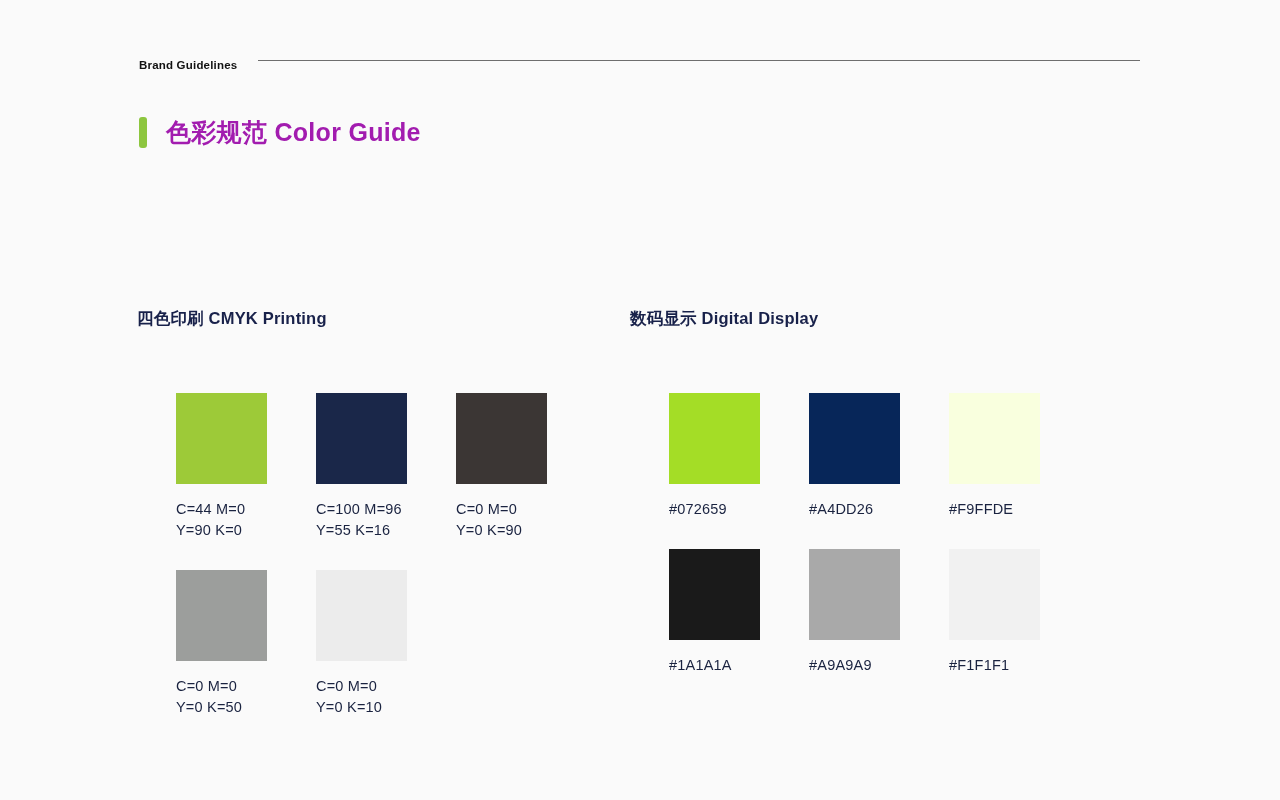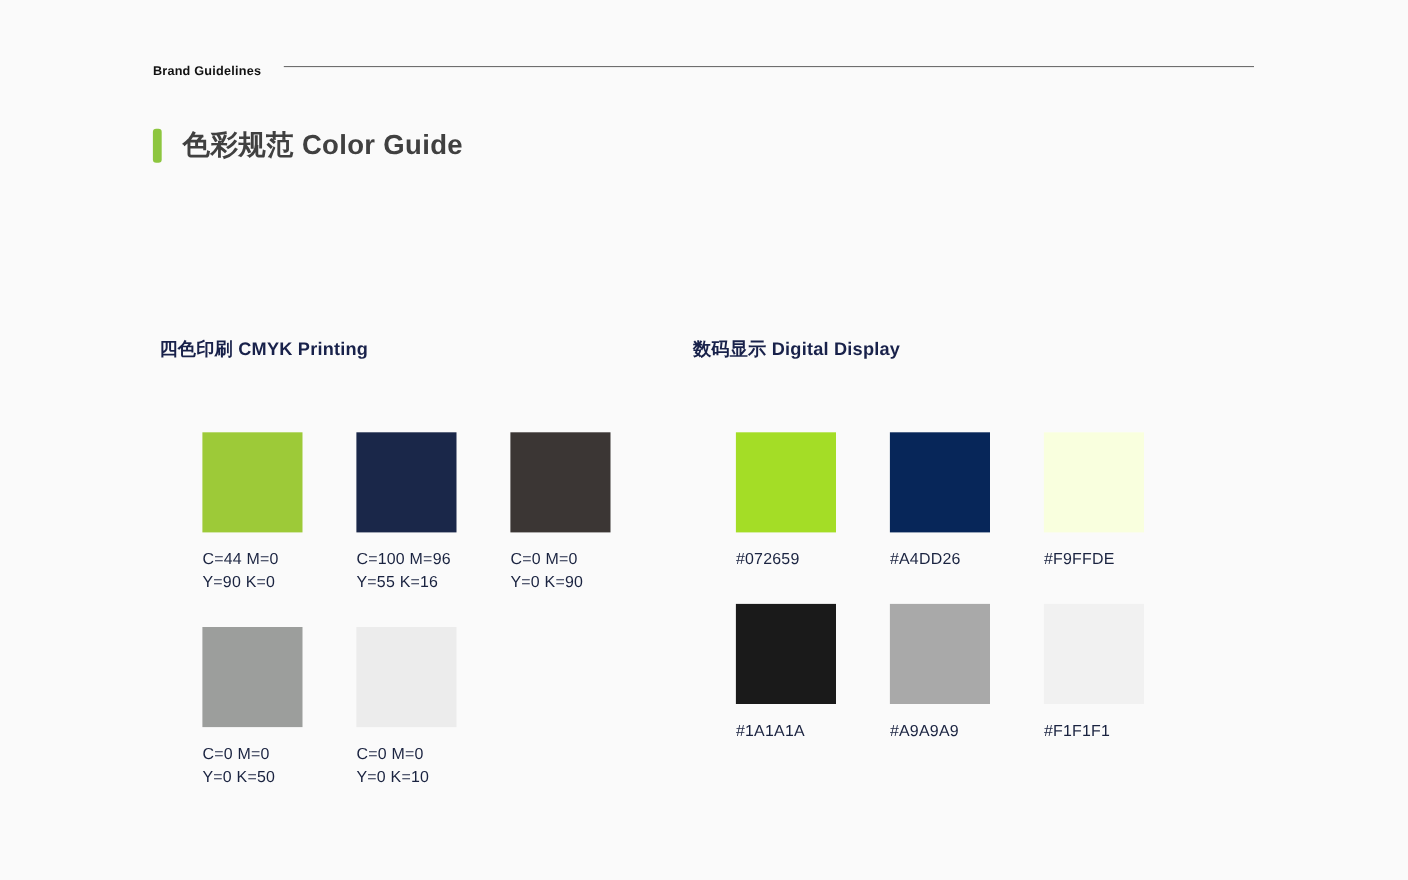--- a/index.html
+++ b/index.html
@@ -53,32 +53,32 @@
     width: 8px;
     height: 31px;
     background: #8DC63F;
     border-radius: 3px;
     flex: none;
   }
   .title-text {
     margin-left: 19px;
     font-size: 25px;
     font-weight: 700;
-    color: #404040;
+    color: #a21caf;
     letter-spacing: 0.3px;
     white-space: nowrap;
     line-height: 1;
   }
 
   
   .column {
     position: absolute;
     top: 310px;
   }
-  .column.cmyk { left: 145px; }
+  .column.cmyk { left: 137px; }
   .column.digital { left: 630px; }
 
   .section-heading {
     font-size: 16.5px;
     font-weight: 700;
     color: #18214A;
     letter-spacing: 0.2px;
     white-space: nowrap;
     line-height: 1;
     margin: 0;

